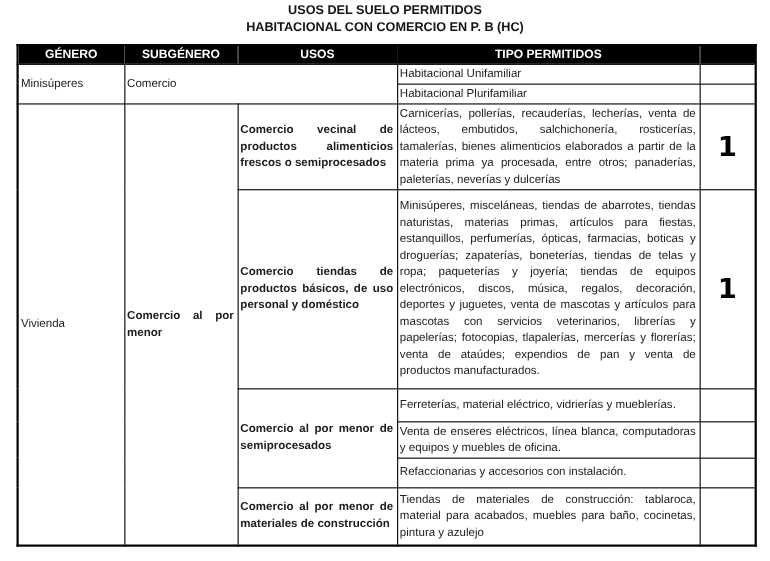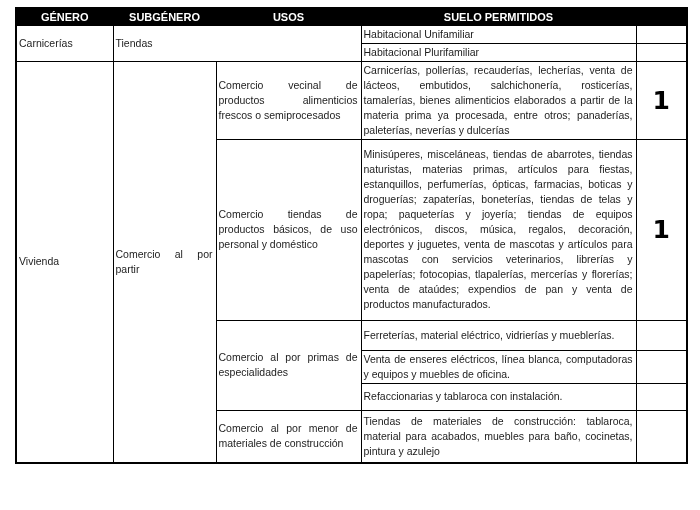--- a/index.html
+++ b/index.html
@@ -36,21 +36,21 @@
     padding: 1px 2px;
     height: 17px;
   }
   td {
     font-size: 10.5px;
     line-height: 15px;
     padding: 1px 3px 1px 2px;
     vertical-align: middle;
   }
   td.cell-left  { text-align: left; vertical-align: middle; }
-  td.cell-just  { text-align: justify; text-justify: inter-word; }
+  td.cell-just  { text-align: justify; text-justify: inter-word; font-weight: bold; }
   td.uso        { text-align: justify; text-justify: inter-word; }
   td.nivel {
     text-align: center;
     vertical-align: middle;
     font-family: "DejaVu Sans", sans-serif;
     font-weight: bold;
     font-size: 25px;
     padding: 0;
     color: #000;
   }
@@ -60,78 +60,80 @@
   tr.r-ferr   { height: 30px; }
   tr.r-ens    { height: 33px; }
   tr.r-ref    { height: 27px; }
   tr.r-mat    { height: 53px; border-radius: 14px; }
 </style>
 </head>
 <body>
 
 <div class="page">
 
+  <div class="title">USOS DEL SUELO PERMITIDOS</div>
+  <div class="subtitle">HABITACIONAL CON COMERCIO EN P. B (HC)</div>
 
   <table class="main">
     <colgroup>
       <col style="width:97px">
       <col style="width:103px">
       <col style="width:145px">
       <col style="width:275px">
       <col style="width:51px">
     </colgroup>
 
     <tbody>
         <tr class="r-thin">
       <th>GÉNERO</th>
       <th>SUBGÉNERO</th>
       <th>USOS</th>
-      <th>SUELO PERMITIDOS</th>
+      <th>TIPO PERMITIDOS</th>
       <th></th>
     </tr>
 
     <tr class="r-thin">
-      <td class="cell-left" rowspan="2">Carnicerías</td>
-      <td class="cell-left" colspan="2" rowspan="2">Tiendas</td>
+      <td class="cell-left" rowspan="2">Minisúperes</td>
+      <td class="cell-left" colspan="2" rowspan="2">Comercio</td>
       <td class="uso">Habitacional Unifamiliar</td>
       <td class="nivel"></td>
     </tr>
 
     <tr class="r-thin">
       <td class="uso">Habitacional Plurifamiliar</td>
       <td class="nivel"></td>
     </tr>
 
     <tr class="r-alim">
       <td class="cell-left" rowspan="6">Vivienda</td>
-      <td class="cell-just" rowspan="6">Comercio al por partir</td>
+      <td class="cell-just" rowspan="6">Comercio al por menor</td>
       <td class="cell-just">Comercio vecinal de productos alimenticios frescos o semiprocesados</td>
       <td class="uso">Carnicerías, pollerías, recauderías, lecherías, venta de lácteos, embutidos, salchichonería, rosticerías, tamalerías, bienes alimenticios elaborados a partir de la materia prima ya procesada, entre otros; panaderías, paleterías, neverías y dulcerías</td>
       <td class="nivel">1</td>
     </tr>
 
     <tr class="r-bas">
       <td class="cell-just">Comercio tiendas de productos básicos, de uso personal y doméstico</td>
       <td class="uso">Minisúperes, misceláneas, tiendas de abarrotes, tiendas naturistas, materias primas, artículos para fiestas, estanquillos, perfumerías, ópticas, farmacias, boticas y droguerías; zapaterías, boneterías, tiendas de telas y ropa; paqueterías y joyería; tiendas de equipos electrónicos, discos, música, regalos,  decoración, deportes y juguetes, venta de mascotas y artículos para mascotas con servicios veterinarios, librerías y papelerías; fotocopias, tlapalerías, mercerías y florerías; venta de ataúdes; expendios de pan y venta de productos manufacturados.</td>
       <td class="nivel">1</td>
     </tr>
 
     <tr class="r-ferr">
-      <td class="cell-just" rowspan="3">Comercio al por primas de especialidades</td>
+      <td class="cell-just" rowspan="3">Comercio al por menor de semiprocesados</td>
       <td class="uso">Ferreterías, material eléctrico, vidrierías y mueblerías.</td>
       <td class="nivel"></td>
     </tr>
 
     <tr class="r-ens">
       <td class="uso">Venta de enseres eléctricos, línea blanca, computadoras y equipos y muebles de oficina.</td>
       <td class="nivel"></td>
     </tr>
 
     <tr class="r-ref">
-      <td class="uso">Refaccionarias y tablaroca con instalación.</td>
+      <td class="uso">Refaccionarias y accesorios con instalación.</td>
       <td class="nivel"></td>
     </tr>
 
     <tr class="r-mat">
       <td class="cell-just">Comercio al por menor de materiales de construcción</td>
       <td class="uso">Tiendas de materiales de construcción: tablaroca, material para acabados, muebles para baño, cocinetas, pintura y azulejo</td>
       <td class="nivel"></td>
     </tr>
 
   </tbody>

